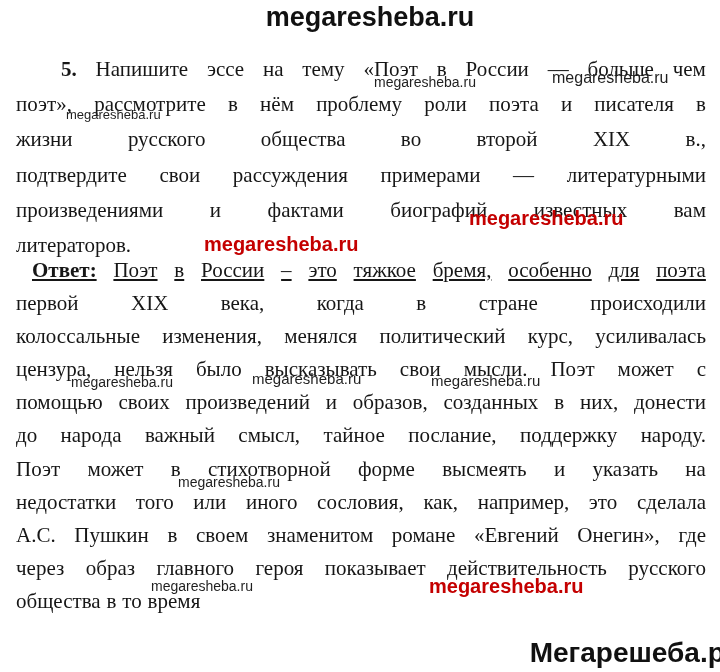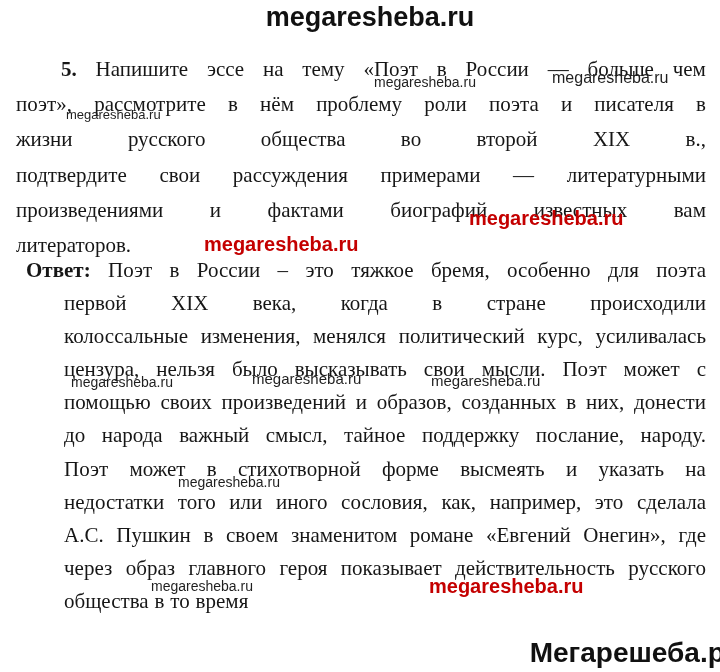--- a/index.html
+++ b/index.html
@@ -25,21 +25,21 @@
     font-family:"Liberation Sans", sans-serif;
     font-weight:bold;font-size:28px;color:#111;
   }
   .para{
     position:absolute;left:16px;width:690px;
     font-size:21px;
   }
   #para-task{top:57px;}
   #para-task .line{height:35.2px;}
   #para-answer{top:258px;}
-  #para-answer .line{height:33.1px;margin-left:48px;}
+  #para-answer .line{height:33.1px;}
   .line{display:flex;white-space:pre;align-items:flex-start;}
   .line.just{justify-content:space-between;}
   .line.nojust{justify-content:flex-start;gap:0.28em;}
   .line .b{font-weight:bold;}
   .wm{
     position:absolute;
     font-family:"Liberation Sans", sans-serif;
     white-space:nowrap;line-height:1;
   }
   .wmb{font-weight:bold;}
@@ -53,26 +53,26 @@
   <div class="para" id="para-task">
       <div class="line just" style="margin-left: 45px;"><span class="b">5.</span><span>Напишите</span><span>эссе</span><span>на</span><span>тему</span><span>«Поэт</span><span>в</span><span>России</span><span>—</span><span>больше</span><span>чем</span></div>
       <div class="line just"><span>поэт»,</span><span>рассмотрите</span><span>в</span><span>нём</span><span>проблему</span><span>роли</span><span>поэта</span><span>и</span><span>писателя</span><span>в</span></div>
       <div class="line just"><span>жизни</span><span>русского</span><span>общества</span><span>во</span><span>второй</span><span>XIX</span><span>в.,</span></div>
       <div class="line just"><span>подтвердите</span><span>свои</span><span>рассуждения</span><span>примерами</span><span>—</span><span>литературными</span></div>
       <div class="line just"><span>произведениями</span><span>и</span><span>фактами</span><span>биографий</span><span>известных</span><span>вам</span></div>
       <div class="line nojust"><span>литераторов.</span></div>
     </div>
 
   <div class="para" id="para-answer">
-      <div class="line just" style="margin-left: 10px;"><span class="b">Ответ:</span><span>Поэт</span><span>в</span><span>России</span><span>–</span><span>это</span><span>тяжкое</span><span>бремя,</span><span>особенно</span><span>для</span><span>поэта</span></div>
+      <div class="line just" style="margin-left: 16px; text-decoration: underline;"><span class="b">Ответ:</span><span>Поэт</span><span>в</span><span>России</span><span>–</span><span>это</span><span>тяжкое</span><span>бремя,</span><span>особенно</span><span>для</span><span>поэта</span></div>
       <div class="line just"><span>первой</span><span>XIX</span><span>века,</span><span>когда</span><span>в</span><span>стране</span><span>происходили</span></div>
       <div class="line just"><span>колоссальные</span><span>изменения,</span><span>менялся</span><span>политический</span><span>курс,</span><span>усиливалась</span></div>
       <div class="line just"><span>цензура,</span><span>нельзя</span><span>было</span><span>высказывать</span><span>свои</span><span>мысли.</span><span>Поэт</span><span>может</span><span>с</span></div>
       <div class="line just"><span>помощью</span><span>своих</span><span>произведений</span><span>и</span><span>образов,</span><span>созданных</span><span>в</span><span>них,</span><span>донести</span></div>
-      <div class="line just"><span>до</span><span>народа</span><span>важный</span><span>смысл,</span><span>тайное</span><span>поддержку</span><span>послание,</span><span>народу.</span></div>
+      <div class="line just"><span>до</span><span>народа</span><span>важный</span><span>смысл,</span><span>тайное</span><span>послание,</span><span>поддержку</span><span>народу.</span></div>
       <div class="line just"><span>Поэт</span><span>может</span><span>в</span><span>стихотворной</span><span>форме</span><span>высмеять</span><span>и</span><span>указать</span><span>на</span></div>
       <div class="line just"><span>недостатки</span><span>того</span><span>или</span><span>иного</span><span>сословия,</span><span>как,</span><span>например,</span><span>это</span><span>сделала</span></div>
       <div class="line just"><span>А.С.</span><span>Пушкин</span><span>в</span><span>своем</span><span>знаменитом</span><span>романе</span><span>«Евгений</span><span>Онегин»,</span><span>где</span></div>
       <div class="line just"><span>через</span><span>образ</span><span>главного</span><span>героя</span><span>показывает</span><span>действительность</span><span>русского</span></div>
       <div class="line nojust"><span>общества</span><span>в</span><span>то</span><span>время</span></div>
     </div>
 
   <div class="footer-title">Мегарешеба.ру</div>
 <div class="wm" style="left: 374px; top: 75px; font-size: 14px; color: rgb(31, 31, 31);">megaresheba.ru</div>
     <div class="wm" style="left: 552px; top: 70px; font-size: 16px; color: rgb(31, 31, 31);">megaresheba.ru</div>

